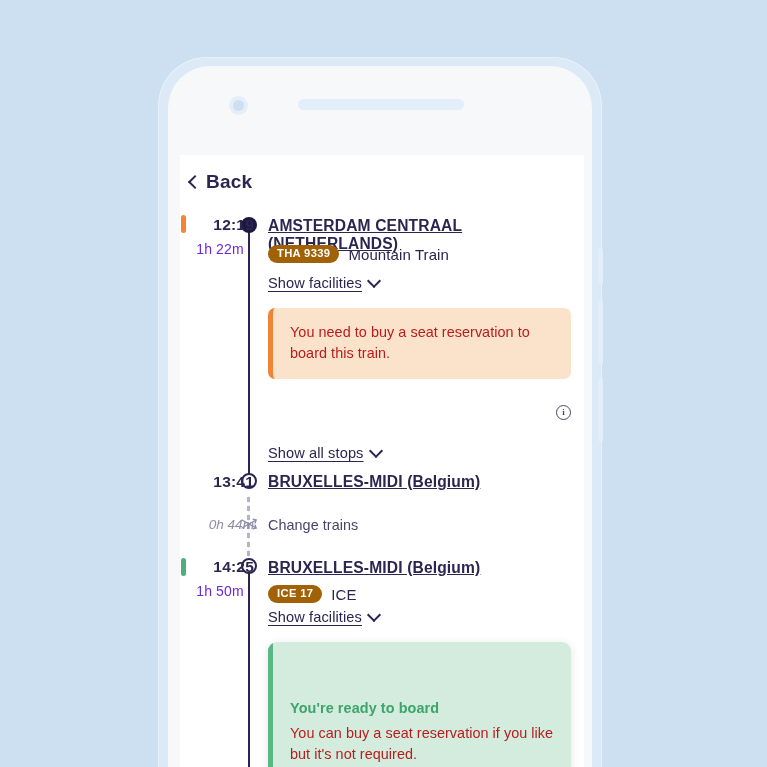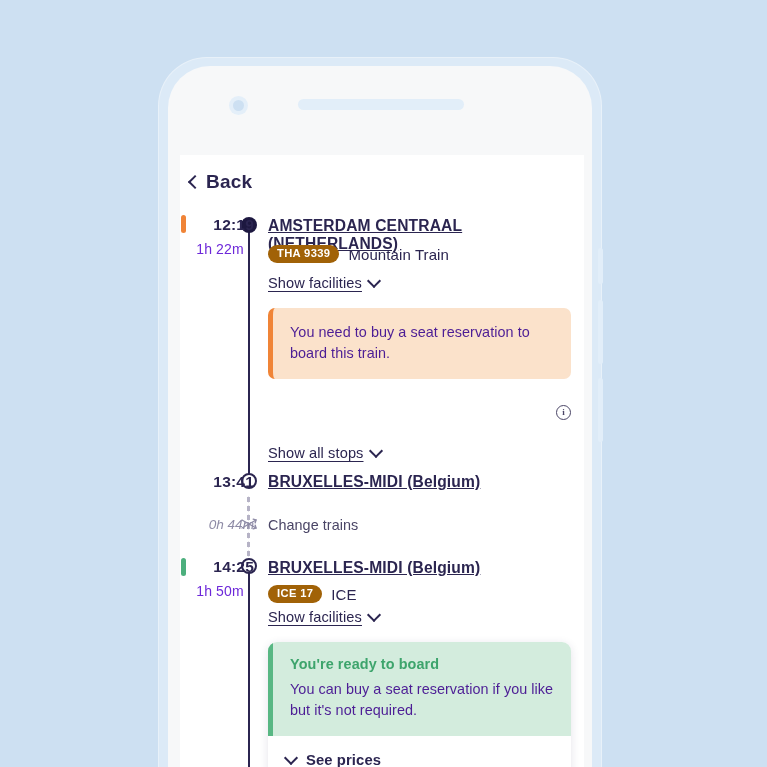--- a/index.html
+++ b/index.html
@@ -262,34 +262,34 @@
     padding: 14px 17px 15px;
   }
   .infobox .ib-title {
     font-size: 14.4px;
     font-weight: 700;
     letter-spacing: 0.1px;
     margin-bottom: 7px;
   }
   .infobox .ib-body {
     font-size: 14.4px;
-    color: #4c1d95;
+    color: #b91c1c;
     line-height: 21px;
     letter-spacing: 0.05px;
   }
   .ib-orange {
     background: #fbe2cb;
     border-left: 5px solid #f08437;
   }
   .ib-orange .ib-title { color: #e07a2c; }
   .ib-green {
     background: #d3ecdd;
     border-left: 5px solid #58b783;
   }
-  .ib-green .ib-title { color: #3da46c; }
+  .ib-green .ib-title { color: #3da46c; margin-top: 44px; }
 
   .booklink {
     position: absolute;
     right: 13px;
     display: flex;
     align-items: center;
     gap: 6px;
     font-size: 14.4px;
     color: #2b2550;
     letter-spacing: 0.05px;

